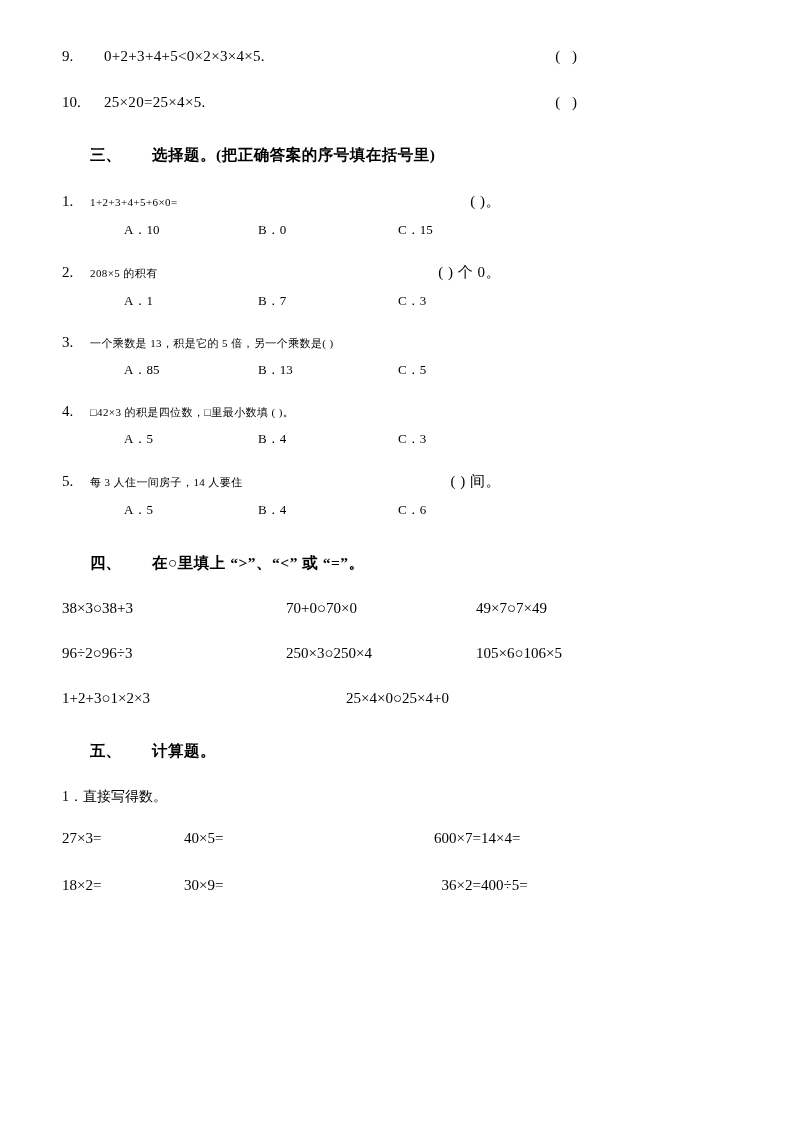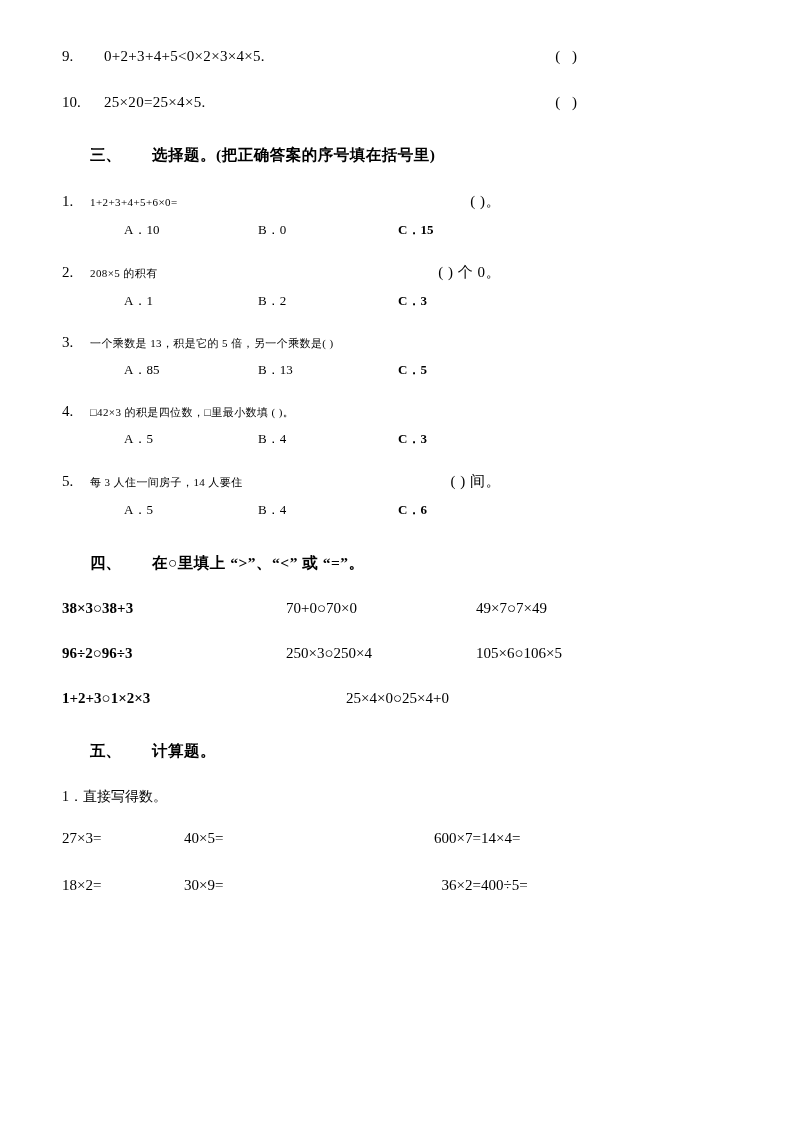--- a/index.html
+++ b/index.html
@@ -83,31 +83,31 @@
     display: flex;
     margin: 0 0 24px 0;
     padding-left: 62px;
     font-size: 13px;
   }
   .opt {
     flex: 0 0 auto;
   }
   .opt-a { width: 134px; }
   .opt-b { width: 140px; }
-  .opt-c { width: 120px; font-weight: bold; }
+  .opt-c { width: 120px; }
   .cmp-row {
     display: flex;
     margin-bottom: 28px;
     font-size: 15px;
     padding-left: 0;
   }
   .cmp-cell {
     flex: 0 0 auto;
   }
-  .cmp-1 { width: 180px; font-weight: bold; }
+  .cmp-1 { width: 180px; }
   .cmp-2 { width: 190px; margin-left: 44px; }
   .cmp-3 { width: 200px; }
   .calc-label {
     font-size: 14px;
     margin: 0 0 24px 0;
     padding-left: 0;
   }
   .calc-row {
     display: flex;
     font-size: 15px;
@@ -155,21 +155,21 @@
       <span class="opt opt-c">C．15</span>
     </div>
 
     <div class="q-row">
       <span class="q-num">2.</span>
       <span class="q-stem">208×5 的积有</span>
       <span class="q-tail">(        ) 个 0。</span>
     </div>
     <div class="opts">
       <span class="opt opt-a">A．1</span>
-      <span class="opt opt-b">B．2</span>
+      <span class="opt opt-b">B．7</span>
       <span class="opt opt-c">C．3</span>
     </div>
 
     <div class="q-row">
       <span class="q-num">3.</span>
       <span class="q-stem">一个乘数是 13，积是它的 5 倍，另一个乘数是(        )</span>
       <span class="q-tail"></span>
     </div>
     <div class="opts">
       <span class="opt opt-a">A．85</span>

